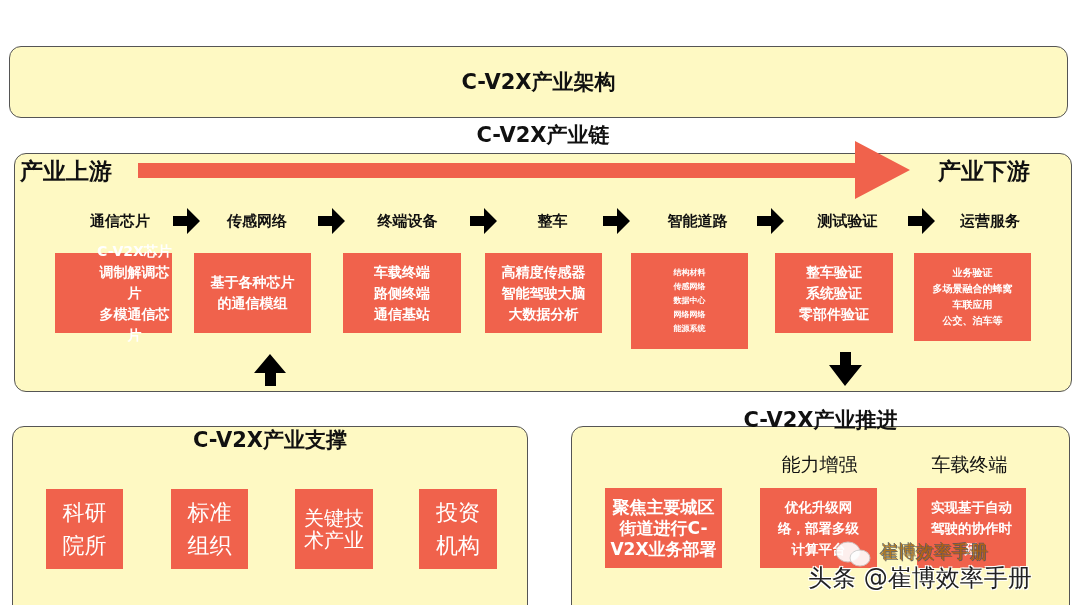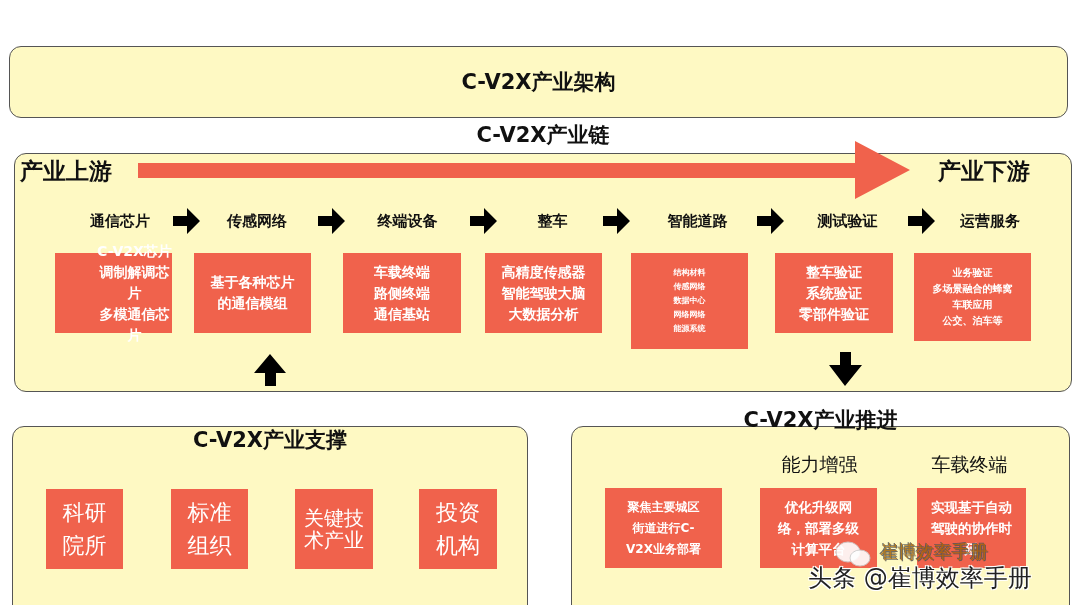--- a/index.html
+++ b/index.html
@@ -104,21 +104,21 @@
 <div class="box" style="left:295px;top:489px;width:78px;height:80px;font-size:20px;line-height:22px;font-weight:normal;">关键技
 术产业</div>
 <div class="box" style="left:419px;top:489px;width:78px;height:80px;font-size:22px;line-height:33px;font-weight:normal;">投资
 机构</div>
 
 <div class="panel" id="advance"></div>
 <div class="abs center title" style="left:571px;width:499px;top:404px;height:32px;">C-V2X产业推进</div>
 <div class="abs center" style="left:608px;width:115px;top:452px;height:26px;font-size:19px;margin-top:44px;">链接建立</div>
 <div class="abs center" style="left:762px;width:115px;top:452px;height:26px;font-size:19px;">能力增强</div>
 <div class="abs center" style="left:912px;width:115px;top:452px;height:26px;font-size:19px;">车载终端</div>
-<div class="box" style="left:605px;top:488px;width:117px;height:80px;font-size:12px;line-height:21px;">聚焦主要城区
+<div class="box" style="left:605px;top:488px;width:117px;height:80px;font-size:17px;line-height:21px;">聚焦主要城区
 街道进行C-
 V2X业务部署</div>
 <div class="box" style="left:760px;top:488px;width:117px;height:80px;font-size:13.5px;line-height:21px;">优化升级网
 络，部署多级
 计算平台</div>
 <div class="box" style="left:917px;top:488px;width:109px;height:80px;font-size:13.5px;line-height:21px;">实现基于自动
 驾驶的协作时
 延</div>
 
 <svg style="left:834px;top:540px;width:40px;height:30px;">

